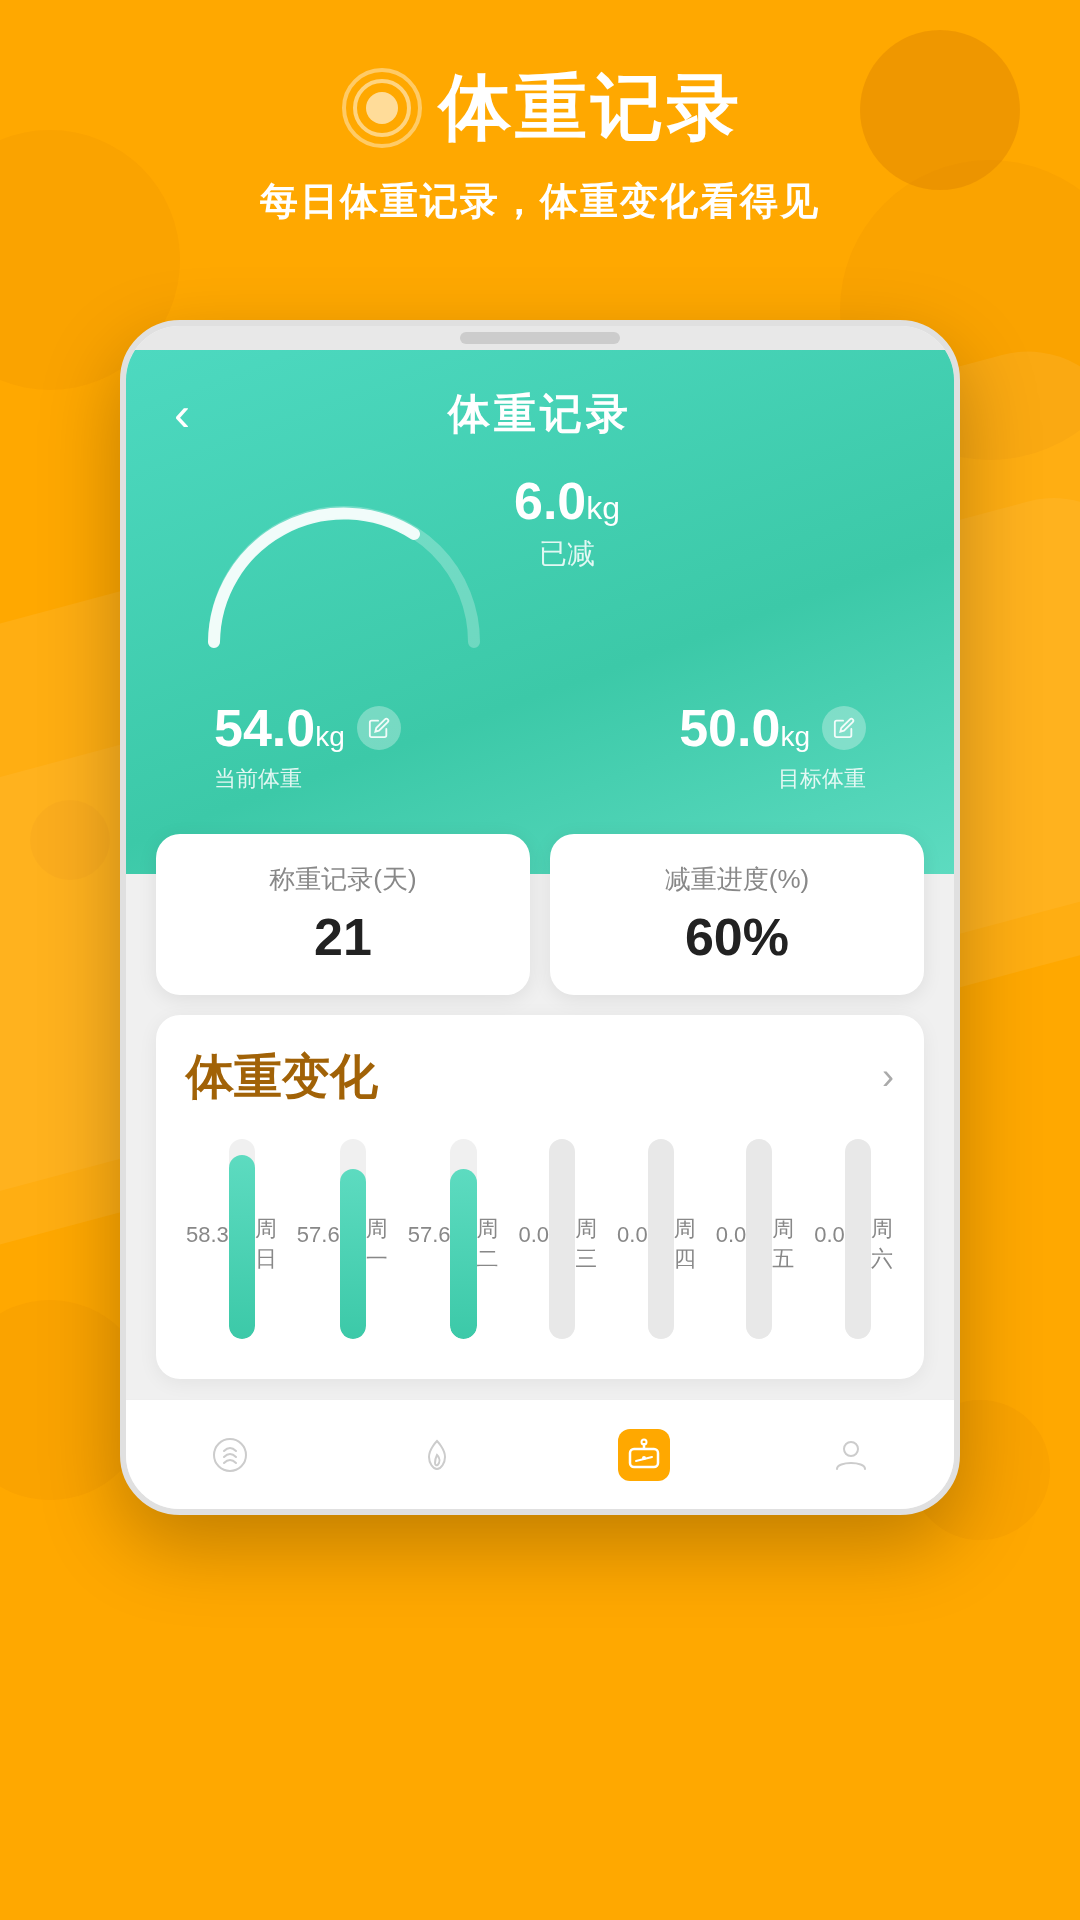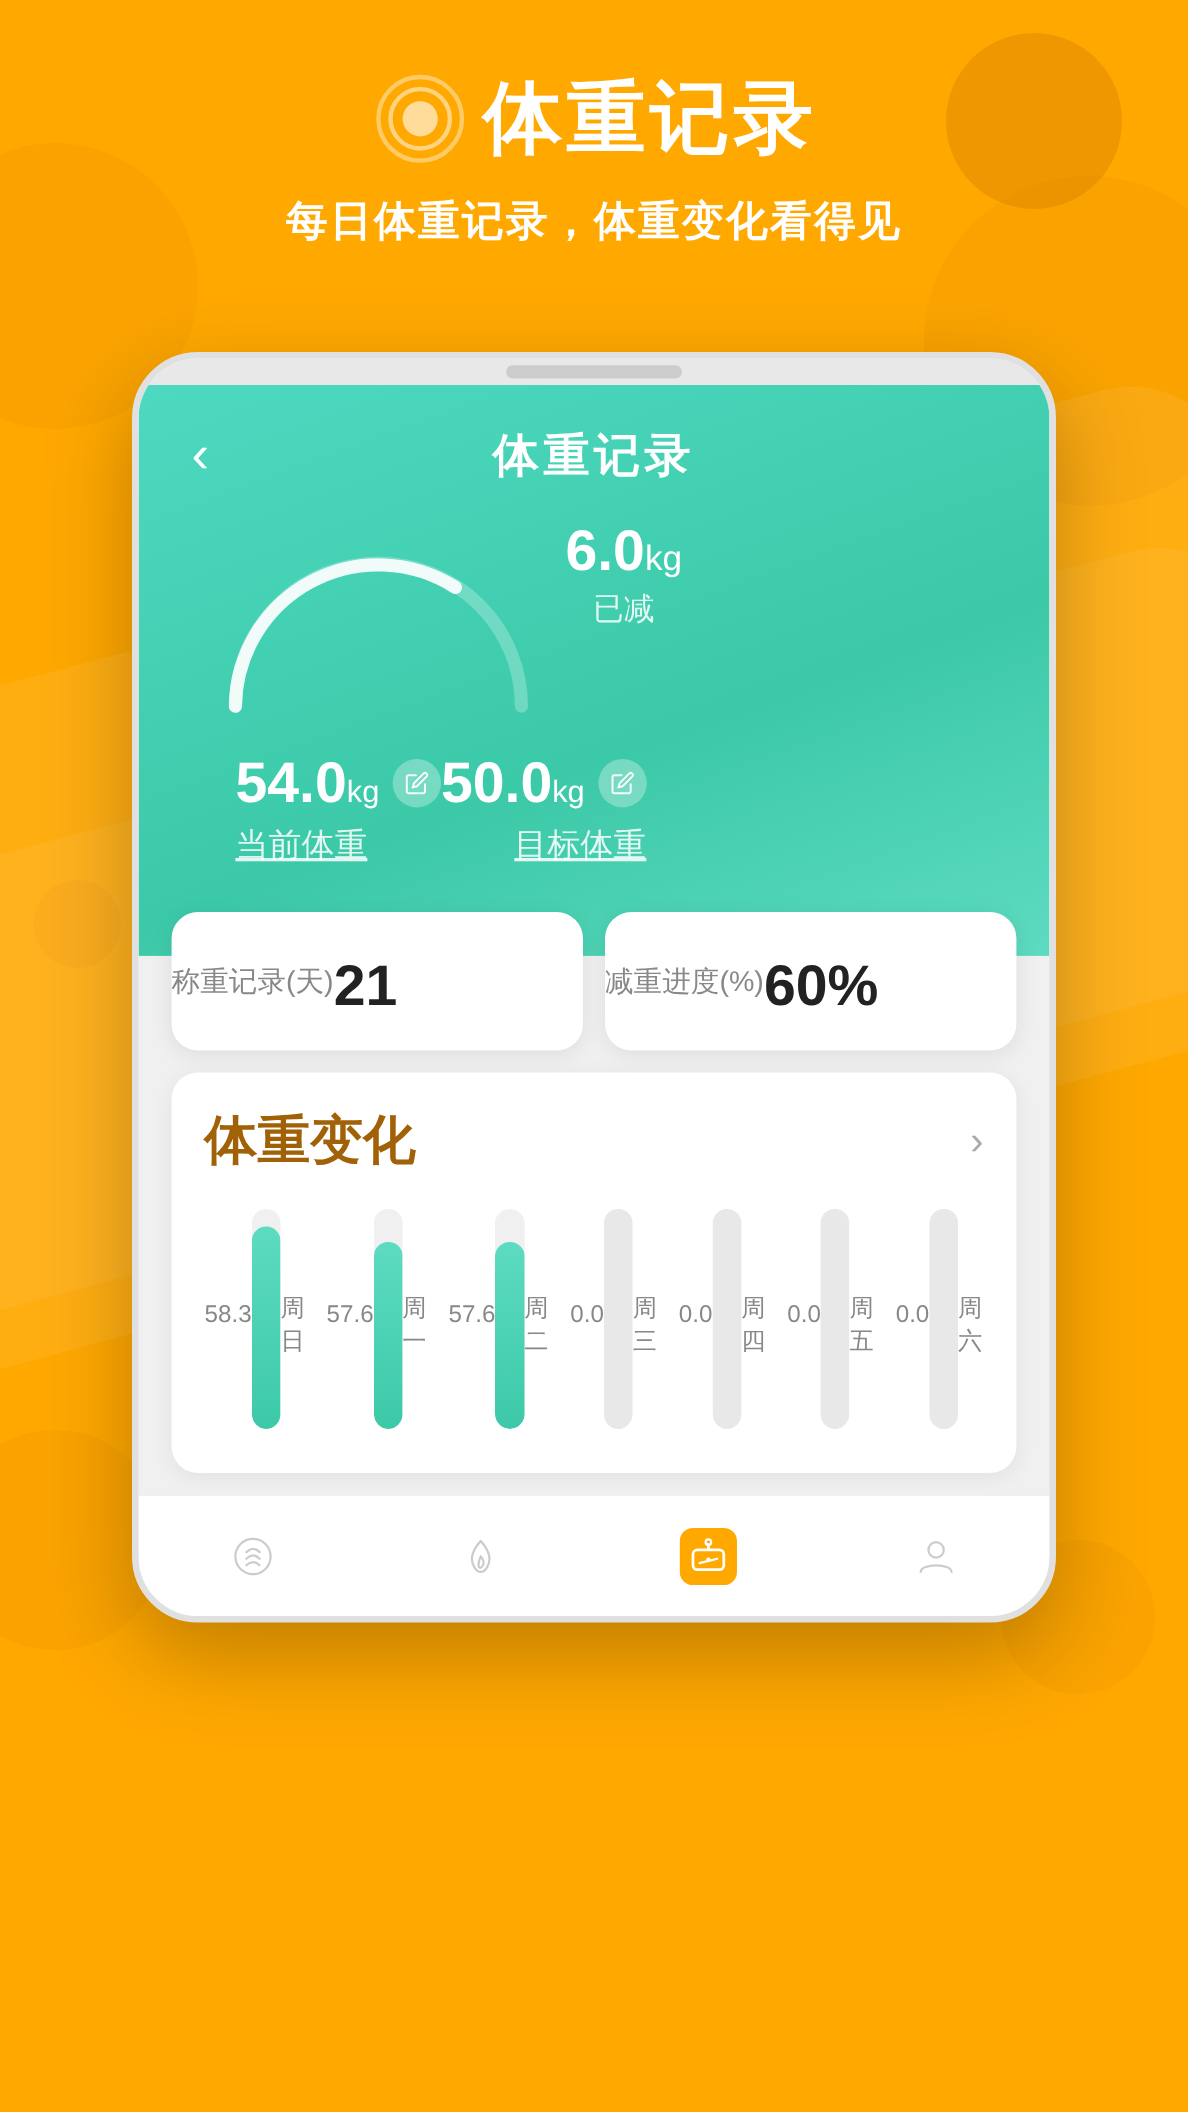--- a/index.html
+++ b/index.html
@@ -143,23 +143,23 @@
     .gauge-label {
       font-size: 28px;
       color: rgba(255,255,255,0.85);
       text-align: center;
       margin-top: 4px;
     }
 
     
     .weight-stats {
       display: flex;
-      justify-content: flex-start;
+      justify-content: space-between;
       padding: 0 40px;
-      margin-top: 20px;
+      margin-top: 36px;
     }
 
     .weight-stat {
       display: flex;
       flex-direction: column;
       align-items: flex-start;
     }
 
     .weight-stat-value-row {
       display: flex;
@@ -185,43 +185,42 @@
       display: flex;
       align-items: center;
       justify-content: center;
     }
     .edit-icon svg {
       width: 22px;
       height: 22px;
     }
 
     .weight-stat-label {
-      font-size: 30px;
+      font-size: 22px;
       color: rgba(255,255,255,0.85);
       margin-top: 6px;
-      text-decoration: underline;
     }
 
     
     .cards-row {
       display: flex;
       gap: 20px;
       padding: 0 30px;
       margin-top: -40px;
       position: relative;
       z-index: 10;
     }
 
     .stat-card {
       flex: 1;
       background: #fff;
       border-radius: 24px;
       padding: 28px 0 28px;
       display: flex;
-      flex-direction: row;
+      flex-direction: column;
       align-items: center;
       box-shadow: 0 4px 20px rgba(0,0,0,0.08);
     }
 
     .stat-card-label {
       font-size: 26px;
       color: #888;
     }
 
     .stat-card-value {

